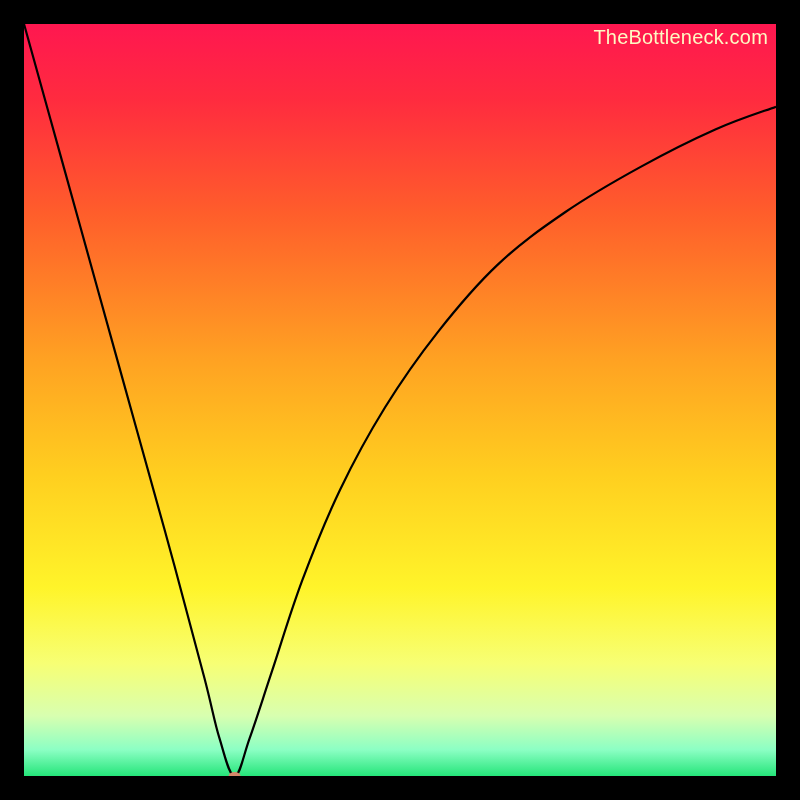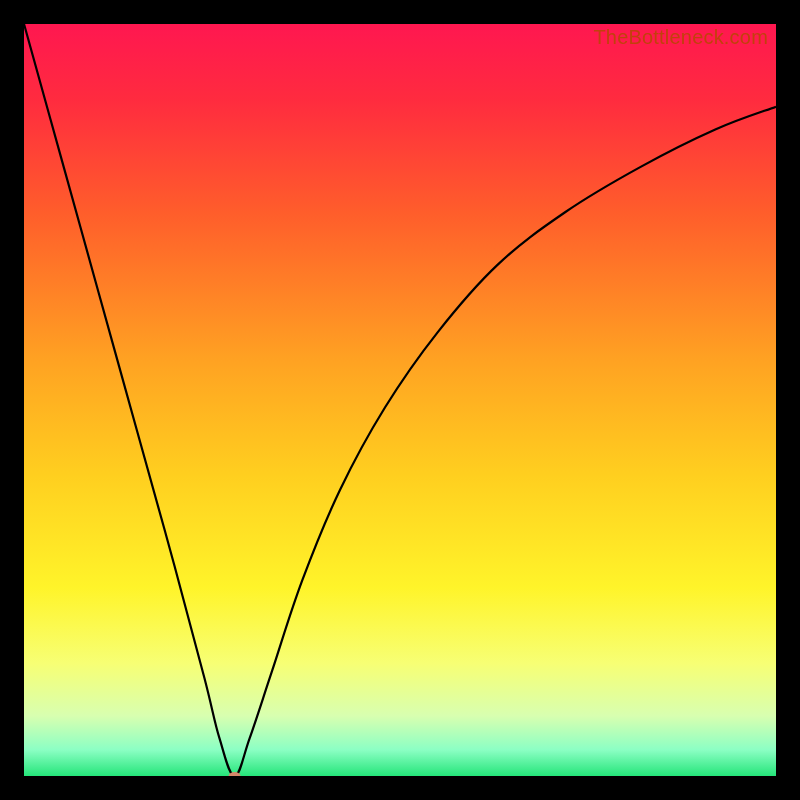--- a/index.html
+++ b/index.html
@@ -23,21 +23,21 @@
     top: 24px;
     width: 752px;
     height: 752px;
     overflow: hidden;
   }
   .watermark {
     position: absolute;
     top: 2px;
     right: 8px;
     font-size: 20px;
-    color: #c2410c;
+    color: #fef9c3;
     font-weight: 500;
     letter-spacing: 0.2px;
     user-select: none;
   }
   svg {
     display: block;
   }
 </style>
 </head>
 <body>

